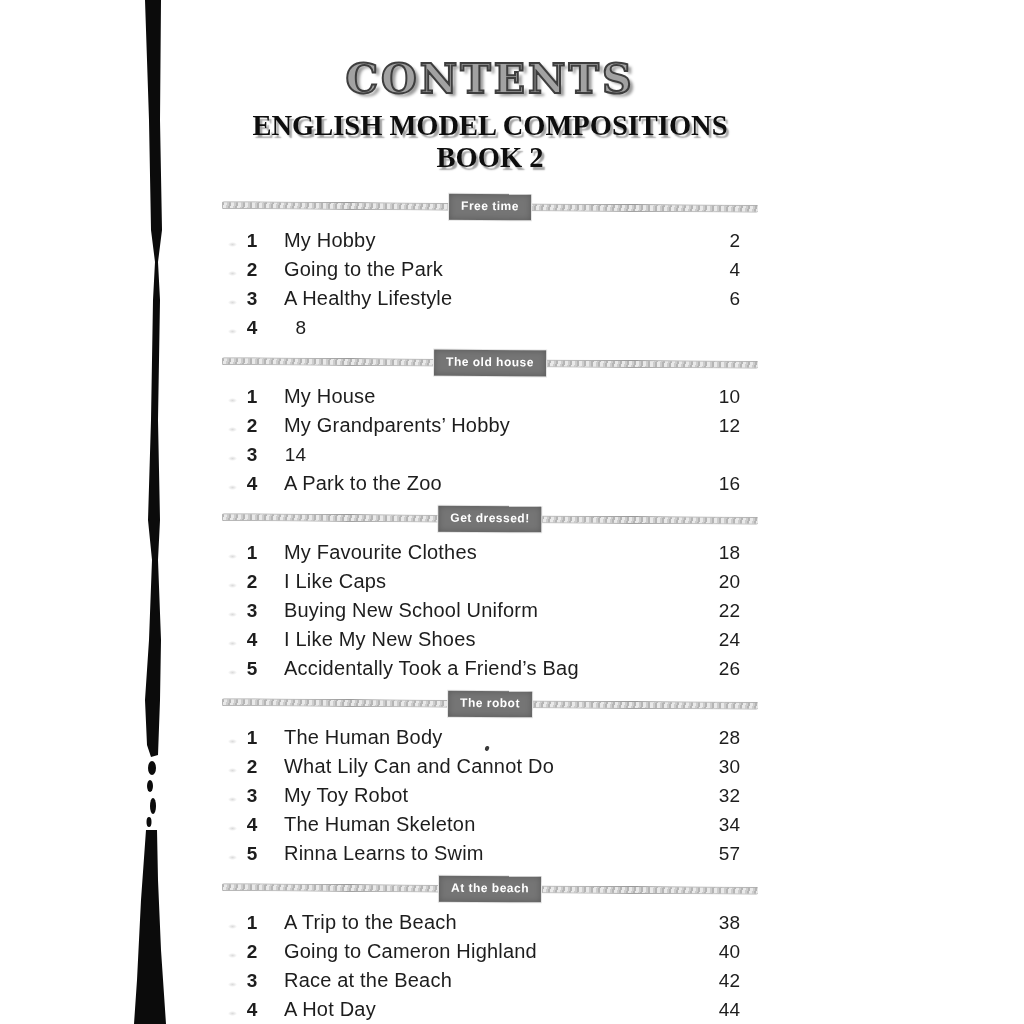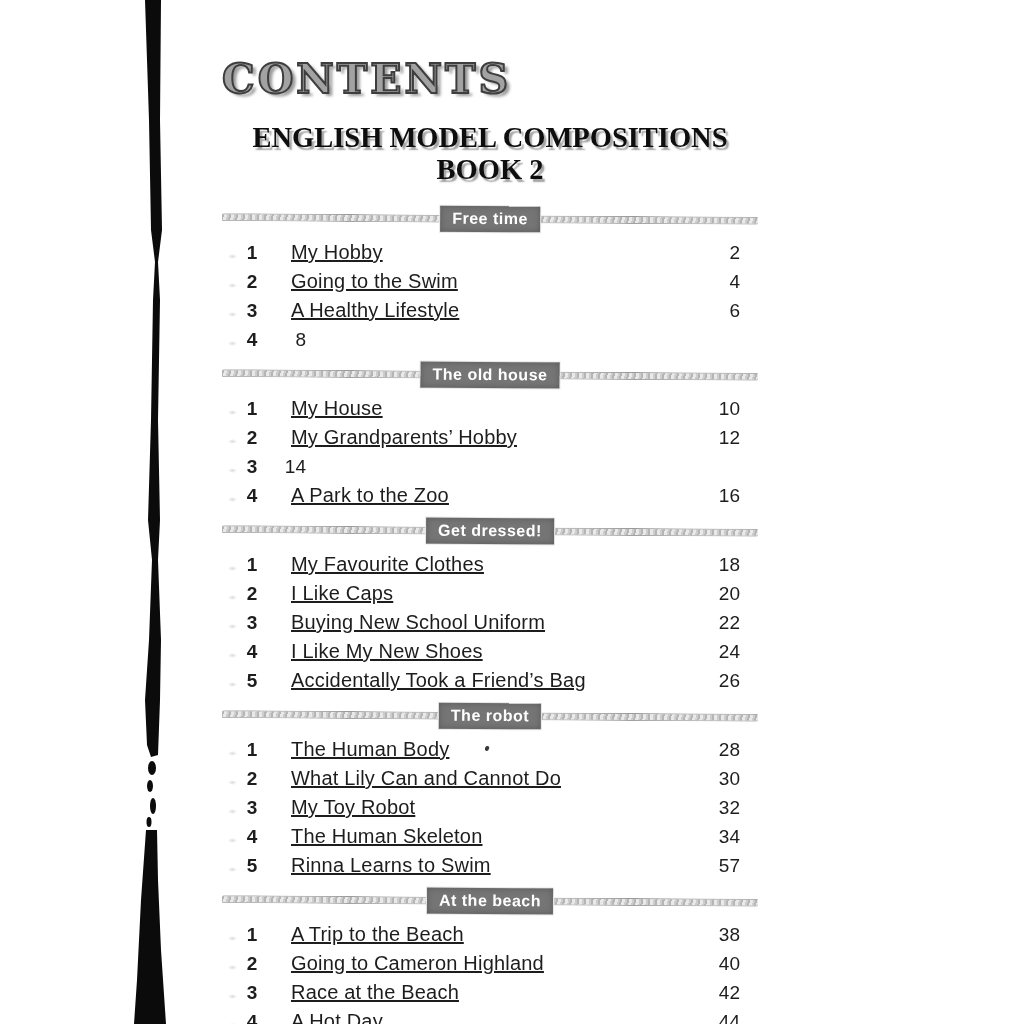--- a/index.html
+++ b/index.html
@@ -12,65 +12,65 @@
   body{
     width:1024px;height:1024px;overflow:hidden;position:relative;
     background:#ffffff;
     font-family:"Liberation Sans",sans-serif;
   }
   
   .spine{position:absolute;left:0;top:0;width:200px;height:1024px;}
   
   .content{position:absolute;left:222px;top:56px;width:536px;}
   .title{
-    text-align:left;
+    text-align:center;
     font-family:"DejaVu Serif",serif;font-weight:bold;
     font-size:41px;line-height:46px;letter-spacing:3px;
     color:#a2a2a2;
     -webkit-text-stroke:2px #3e3e3e;
     text-shadow:4px 3px 3px #9c9c9c;
   }
   .subtitle{
     text-align:center;
     font-family:"Liberation Serif",serif;font-weight:bold;
-    font-size:28.5px;line-height:32px;margin-top:20px;
+    font-size:28.5px;line-height:32px;margin-top:8px;
     color:#0e0e0e;
     text-shadow:2.5px 2.5px 1.5px #a3a3a3;
   }
   .sections{margin-top:20px;}
   .section{margin-bottom:8px;}
   .banner-row{position:relative;height:26px;margin-bottom:6px;transform:rotate(.4deg);}
   .rope{
     position:absolute;left:0;right:0;top:9px;height:8px;
     background:repeating-linear-gradient(100deg,#b5b5b5 0 2px,#e9e9e9 2px 5px,#cdcdcd 5px 7px);
     border-top:1px solid #9a9a9a;border-bottom:1px solid #a2a2a2;
     border-radius:2px;
   }
   .banner-box{
     position:absolute;left:50%;top:0;transform:translateX(-50%);
     background:var(--banner-bg);color:var(--banner-text);
-    font-weight:bold;font-size:16px;line-height:19px;
+    font-weight:bold;font-size:12px;line-height:19px;
     padding:3px 12px 4px;letter-spacing:.5px;white-space:nowrap;
     box-shadow:0 0 0 1px #e6e6e6, inset 0 0 6px rgba(0,0,0,.25);
   }
   .row{
     display:flex;align-items:center;height:29px;
     padding:0 18px 0 22px;
     font-size:20px;color:var(--ink);
   }
   .num{
     width:16px;text-align:center;font-weight:bold;font-size:19px;
     position:relative;
   }
   .num::before{ 
     content:"";position:absolute;left:-18px;top:11px;width:13px;height:7px;
     background:radial-gradient(closest-side,#b6b6b6,transparent 70%);
     opacity:.5;
   }
-  .t{margin-left:31px;flex:1;letter-spacing:.2px;white-space:nowrap;text-decoration:underline;}
+  .t{margin-left:24px;flex:1;letter-spacing:.2px;white-space:nowrap;}
   .pg{width:46px;text-align:right;font-size:19px;}
   .stray-dot{
     position:absolute;left:485px;top:746px;width:4px;height:5px;
     background:#3a3a3a;border-radius:50% 40% 60% 50%;transform:rotate(20deg);
   }
 </style>
 </head>
 <body>
 
 <div class="spine">
@@ -98,21 +98,21 @@
     </div>
     <div class="rows">
   <div class="row">
     <span class="num">1</span>
     <span class="t">My Hobby</span>
     <span class="pg">2</span>
   </div>
 
   <div class="row">
     <span class="num">2</span>
-    <span class="t">Going to the Swim</span>
+    <span class="t">Going to the Park</span>
     <span class="pg">4</span>
   </div>
 
   <div class="row">
     <span class="num">3</span>
     <span class="t">A Healthy Lifestyle</span>
     <span class="pg">6</span>
   </div>
 
   <div class="row">

